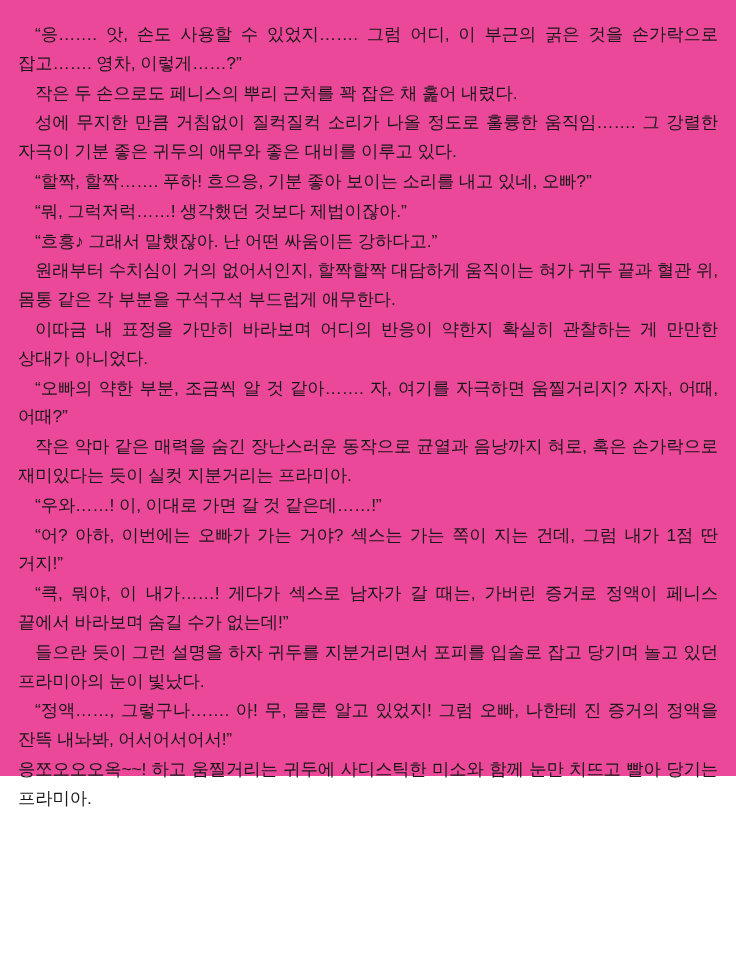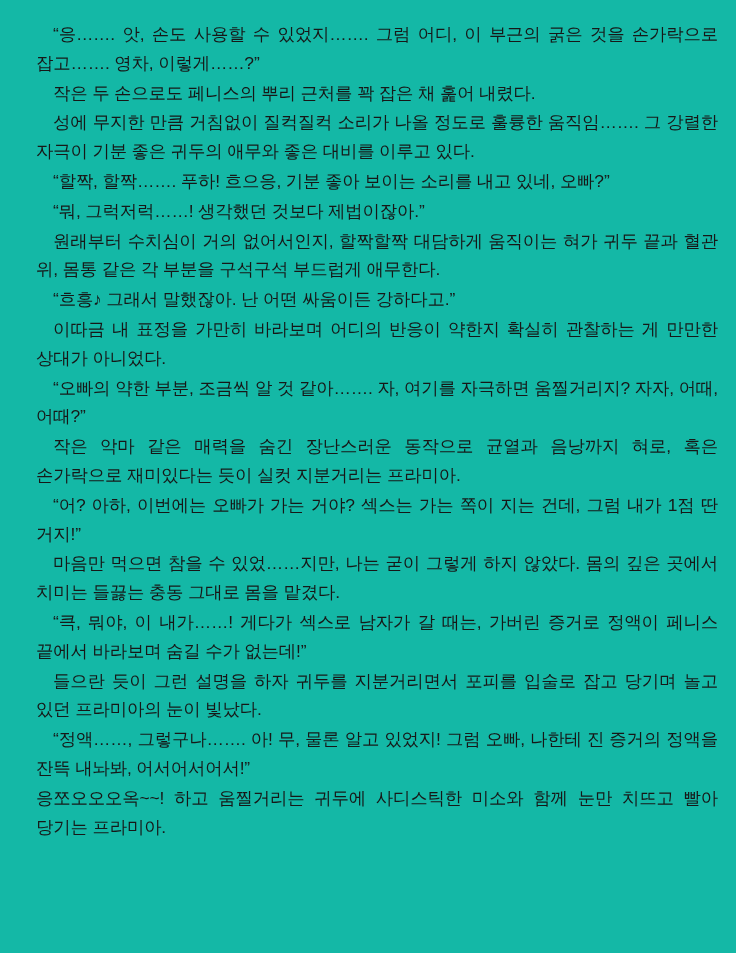--- a/index.html
+++ b/index.html
@@ -10,23 +10,23 @@
   body {
     width: 736px;
     height: 953px;
     font-family: "Liberation Sans", sans-serif;
     color: #1a1a1a;
     overflow: hidden;
   }
   .page {
     box-sizing: border-box;
     width: 736px;
-    height: 953px;
-    padding: 20px 18px 0 36px;
-    background: #14b8a6;
+    height: 776px;
+    padding: 20px 18px 0 18px;
+    background: #ec4899;
   }
   .para {
     font-size: 17.4px;
     line-height: 1.655;
     margin: 0 0 1px 0;
     text-align: justify;
     text-justify: inter-character;
     word-break: keep-all;
     letter-spacing: -0.15px;
     color: #171717;
@@ -40,25 +40,25 @@
 </style>
 </head>
 <body>
 
 <div class="page">
   <p class="para indent">“응……. 앗, 손도 사용할 수 있었지……. 그럼 어디, 이 부근의 굵은 것을 손가락으로 잡고……. 영차, 이렇게……?”</p>
   <p class="para indent">작은 두 손으로도 페니스의 뿌리 근처를 꽉 잡은 채 훑어 내렸다.</p>
   <p class="para indent">성에 무지한 만큼 거침없이 질컥질컥 소리가 나올 정도로 훌륭한 움직임……. 그 강렬한 자극이 기분 좋은 귀두의 애무와 좋은 대비를 이루고 있다.</p>
   <p class="para indent">“할짝, 할짝……. 푸하! 흐으응, 기분 좋아 보이는 소리를 내고 있네, 오빠?”</p>
   <p class="para indent">“뭐, 그럭저럭……! 생각했던 것보다 제법이잖아.”</p>
+  <p class="para indent">“흐흥♪ 그래서 말했잖아. 난 어떤 싸움이든 강하다고.”</p>
   <p class="para indent">원래부터 수치심이 거의 없어서인지, 할짝할짝 대담하게 움직이는 혀가 귀두 끝과 혈관 위, 몸통 같은 각 부분을 구석구석 부드럽게 애무한다.</p>
-  <p class="para indent">“흐흥♪ 그래서 말했잖아. 난 어떤 싸움이든 강하다고.”</p>
   <p class="para indent">이따금 내 표정을 가만히 바라보며 어디의 반응이 약한지 확실히 관찰하는 게 만만한 상대가 아니었다.</p>
   <p class="para indent">“오빠의 약한 부분, 조금씩 알 것 같아……. 자, 여기를 자극하면 움찔거리지? 자자, 어때, 어때?”</p>
   <p class="para indent">작은 악마 같은 매력을 숨긴 장난스러운 동작으로 균열과 음낭까지 혀로, 혹은 손가락으로 재미있다는 듯이 실컷 지분거리는 프라미아.</p>
+  <p class="para indent">“우와……! 이, 이대로 가면 갈 것 같은데……!”</p>
   <p class="para indent">“어? 아하, 이번에는 오빠가 가는 거야? 섹스는 가는 쪽이 지는 건데, 그럼 내가 1점 딴 거지!”</p>
-  <p class="para indent">마음만 먹으면 참을 수 있었……지만, 나는 굳이 그렇게 하지 않았다. 몸의 깊은 곳에서 치미는 들끓는 충동 그대로 몸을 맡겼다.</p>
   <p class="para indent">“큭, 뭐야, 이 내가……! 게다가 섹스로 남자가 갈 때는, 가버린 증거로 정액이 페니스 끝에서 바라보며 숨길 수가 없는데!”</p>
   <p class="para indent">들으란 듯이 그런 설명을 하자 귀두를 지분거리면서 포피를 입술로 잡고 당기며 놀고 있던 프라미아의 눈이 빛났다.</p>
   <p class="para indent">“정액……, 그렇구나……. 아! 무, 물론 알고 있었지! 그럼 오빠, 나한테 진 증거의 정액을 잔뜩 내놔봐, 어서어서어서!”</p>
   <p class="para noindent">응쪼오오오옥~~! 하고 움찔거리는 귀두에 사디스틱한 미소와 함께 눈만 치뜨고 빨아 당기는 프라미아.</p>
 
 </div>
 
 </body></html>

